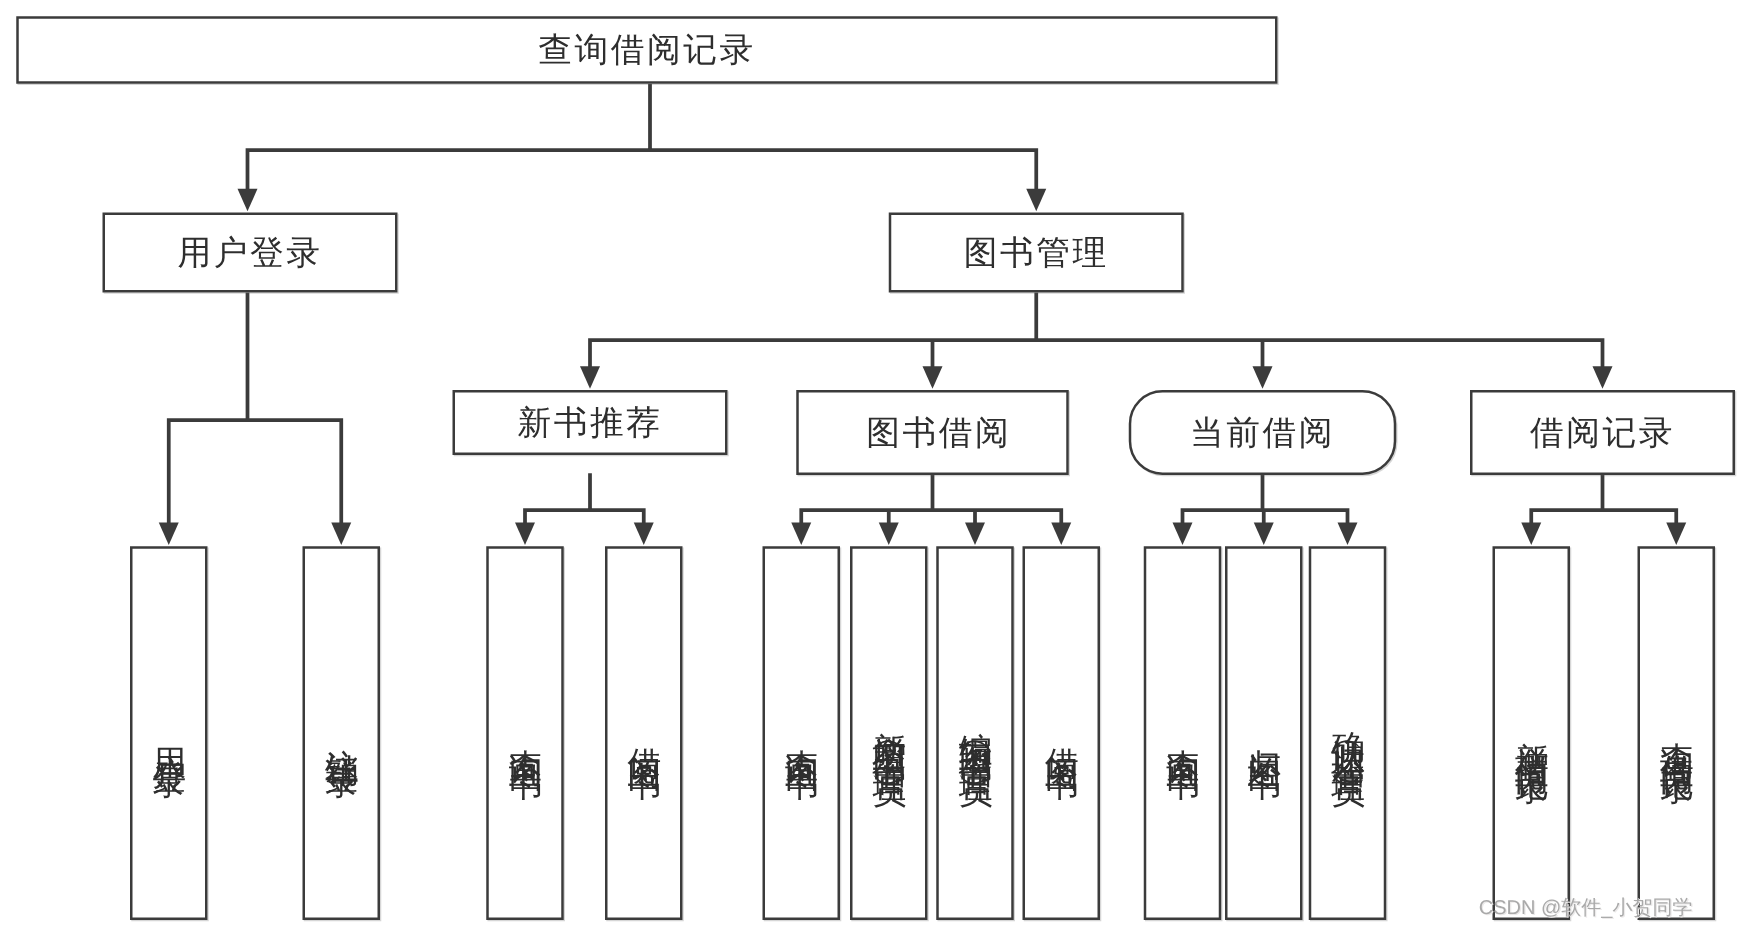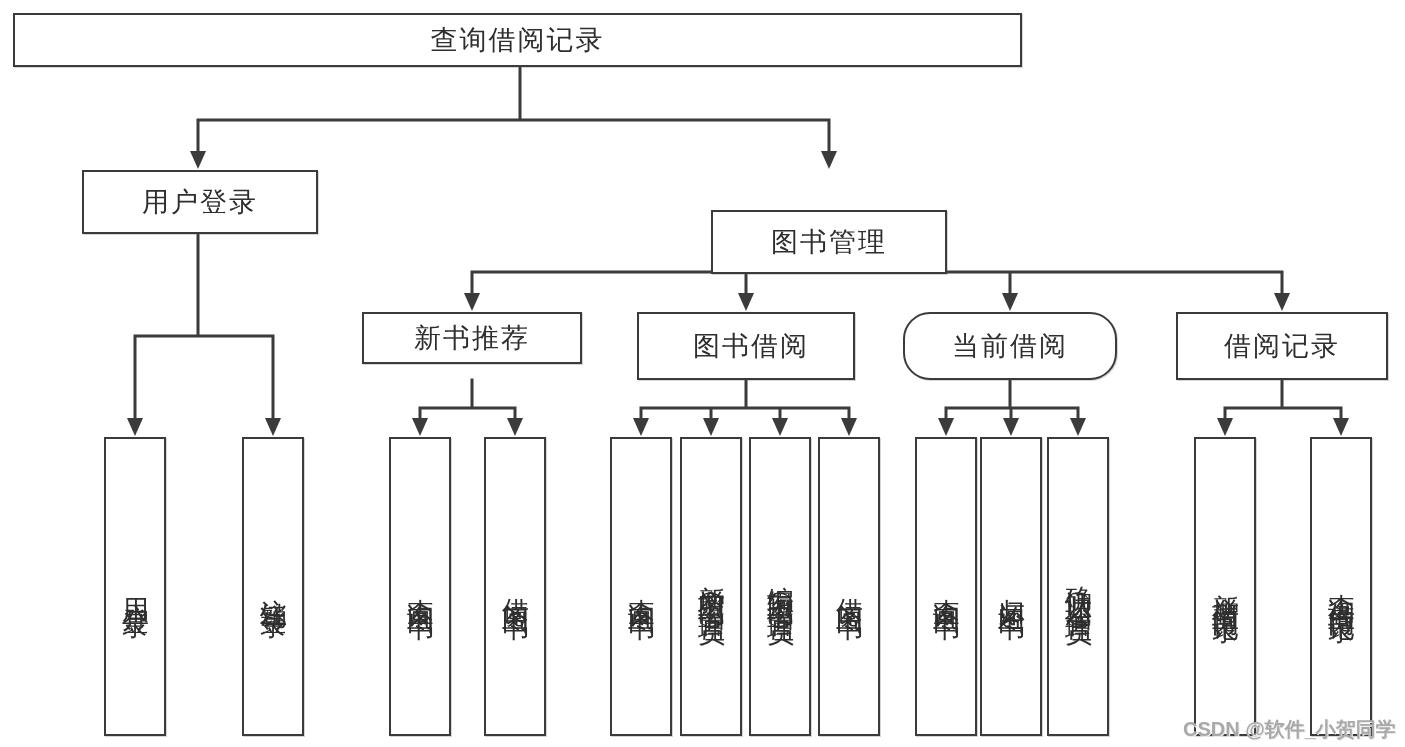--- a/index.html
+++ b/index.html
@@ -30,25 +30,24 @@
   .vnode span{
     writing-mode:vertical-rl;
     text-orientation:mixed;
     font-size:27px;
     letter-spacing:5px;
     line-height:1;
   }
   #watermark{
     position:absolute;
     left:1183px;top:716px;
-    font-size:20px;
+    font-size:16px;
     color:#a9a9a9;
     text-shadow:1px 1px 0 #eceaea;
     white-space:nowrap;
-    font-weight:bold;
   }
 </style>
 </head>
 <body>
 
 <div id="canvas">
 
   <svg id="connector-svg" viewBox="0 0 1405 747" xmlns="http://www.w3.org/2000/svg">
     <g stroke="#3b3b3b" stroke-width="3" fill="none" stroke-linecap="square">
 
@@ -89,21 +88,21 @@
     </g>
   </svg>
 
   <div class="node hnode" style="left:13px;top:13px;width:1009px;height:54px;">
     <span>查询借阅记录</span>
   </div>
 
   <div class="node hnode" style="left:82px;top:170px;width:236px;height:64px;">
     <span>用户登录</span>
   </div>
-  <div class="node hnode" style="left:711px;top:170px;width:236px;height:64px;margin-top:40px;">
+  <div class="node hnode" style="left:711px;top:170px;width:236px;height:64px;">
     <span>图书管理</span>
   </div>
 
   <div class="node hnode" style="left:362px;top:312px;width:220px;height:52px;">
     <span>新书推荐</span>
   </div>
   <div class="node hnode" style="left:637px;top:312px;width:218px;height:68px;padding-left:10px;">
     <span>图书借阅</span>
   </div>
   <div class="node hnode" style="left:903px;top:312px;width:214px;height:68px;border-radius:27px;">

